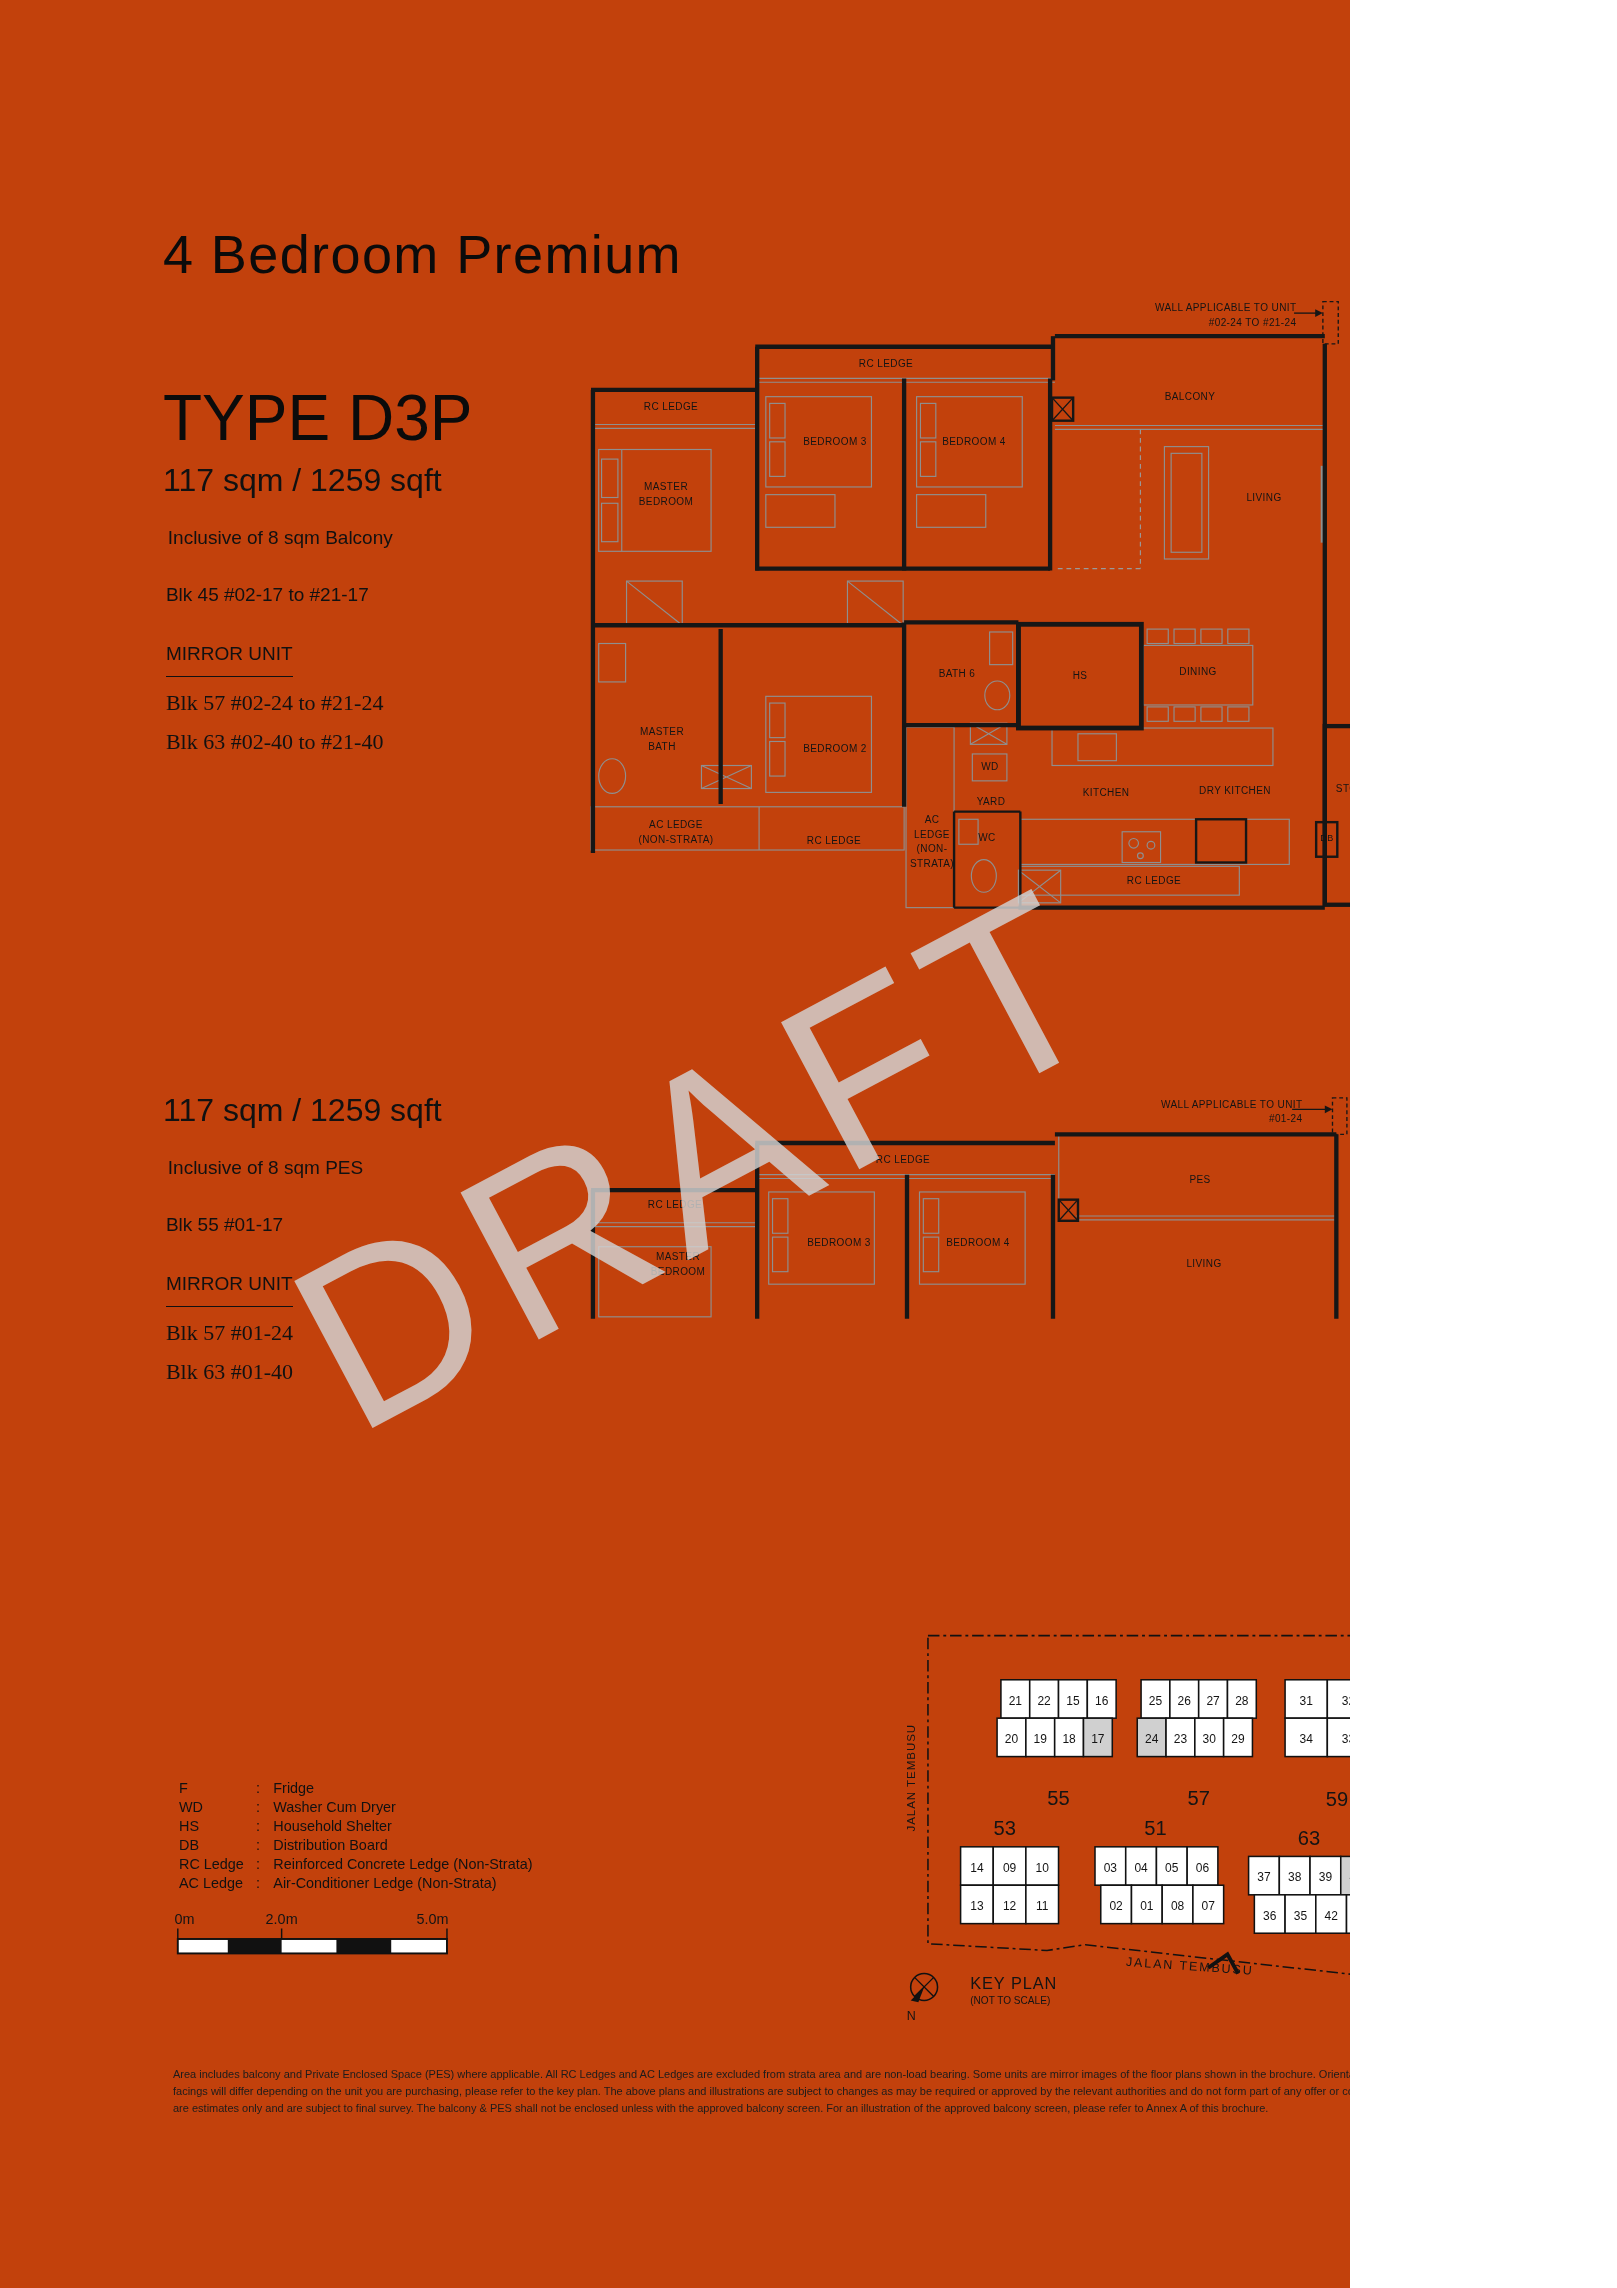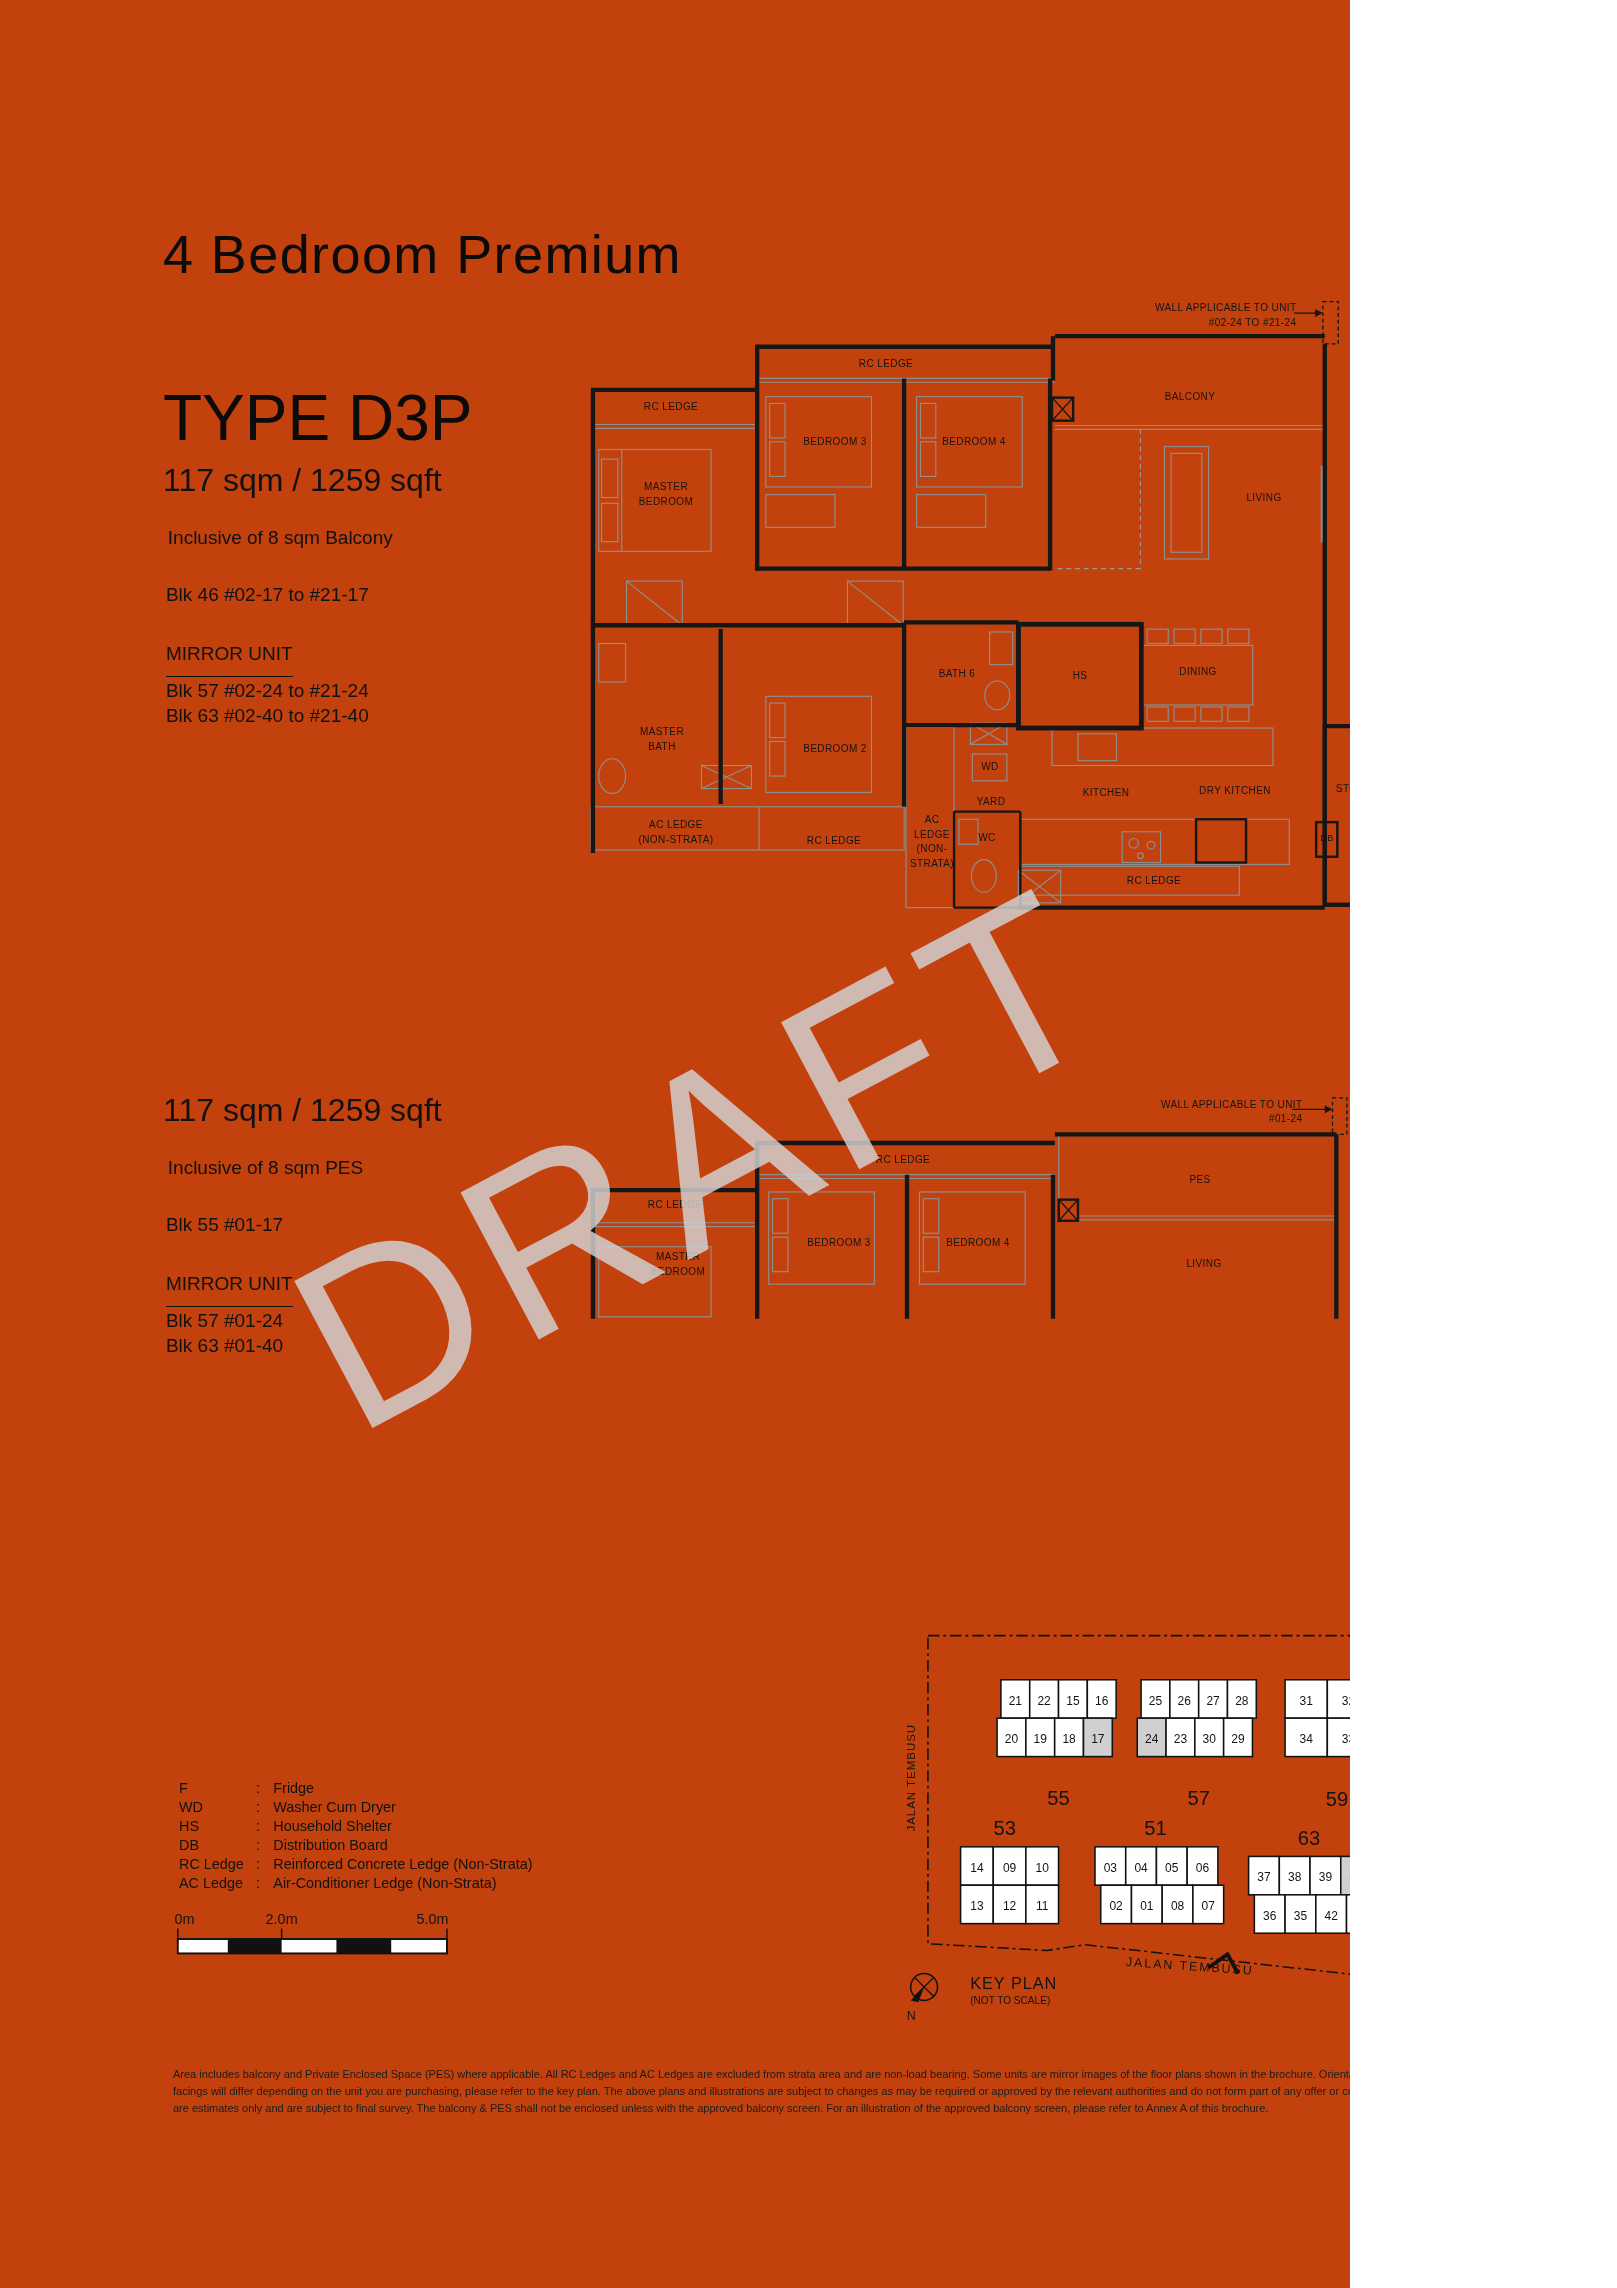--- a/index.html
+++ b/index.html
@@ -10,21 +10,21 @@
   .page-title{position:absolute;left:163px;top:223px;font-size:54px;letter-spacing:1.4px;color:#0b0b0b;}
   .info{position:absolute;width:413px;}
   .info1{left:163px;top:386px;}
   .info2{left:163px;top:1080px;}
   .type-name{font-size:64px;line-height:1;color:#0b0b0b;}
   .type-area{font-size:32px;margin-top:11.5px;}
   .type-incl{font-size:19px;margin-top:28px;padding-left:4.8px;}
   .type-blk{font-size:19px;margin-top:35px;padding-left:2.9px;}
   .mirror-title{font-size:19px;margin-top:37px;padding-left:2.9px;}
   .mirror-title span{display:inline-block;border-bottom:1.5px solid #111;padding-bottom:11px;}
-  .mirror-line{font-size:19px;margin-top:3px;padding-left:2.9px;}
+  .mirror-line{font-size:22px;margin-top:13px;padding-left:2.9px;font-family:Liberation Serif, serif;}
   
   .plan{position:absolute;z-index:2;}
   #plan1{left:567px;top:288px;width:826px;height:663px;}
   #plan2{left:567px;top:1088px;width:826px;height:231px;}
   .plan svg{position:absolute;left:0;top:0;}
   .plan-label{position:absolute;font-size:10px;line-height:1.45;letter-spacing:0.4px;
               white-space:pre-line;text-align:center;transform:translate(-50%,-50%);color:#141414;}
   .plan-label.left{transform:none;text-align:right;}
   
   .watermark{position:absolute;left:288px;top:946px;width:826px;height:423px;z-index:6;
@@ -46,21 +46,21 @@
 <body>
 
 <div class="page">
 
   <div class="page-title">4 Bedroom Premium</div>
 
   <section class="info info1">
     <div class="type-name">TYPE D3P</div>
     <div class="type-area">117 sqm / 1259 sqft</div>
     <div class="type-incl">Inclusive of 8 sqm Balcony</div>
-    <div class="type-blk">Blk 46 #02-17 to #21-17</div>
+    <div class="type-blk">Blk 45 #02-17 to #21-17</div>
     <div class="mirror-title"><span>MIRROR UNIT</span></div>
     <div id="mirror1">
         <div class="mirror-line">Blk 57 #02-24 to #21-24</div>
         <div class="mirror-line">Blk 63 #02-40 to #21-40</div>
       </div>
   </section>
 
   <section class="info info2">
     <div class="type-area">117 sqm / 1259 sqft</div>
     <div class="type-incl">Inclusive of 8 sqm PES</div>

